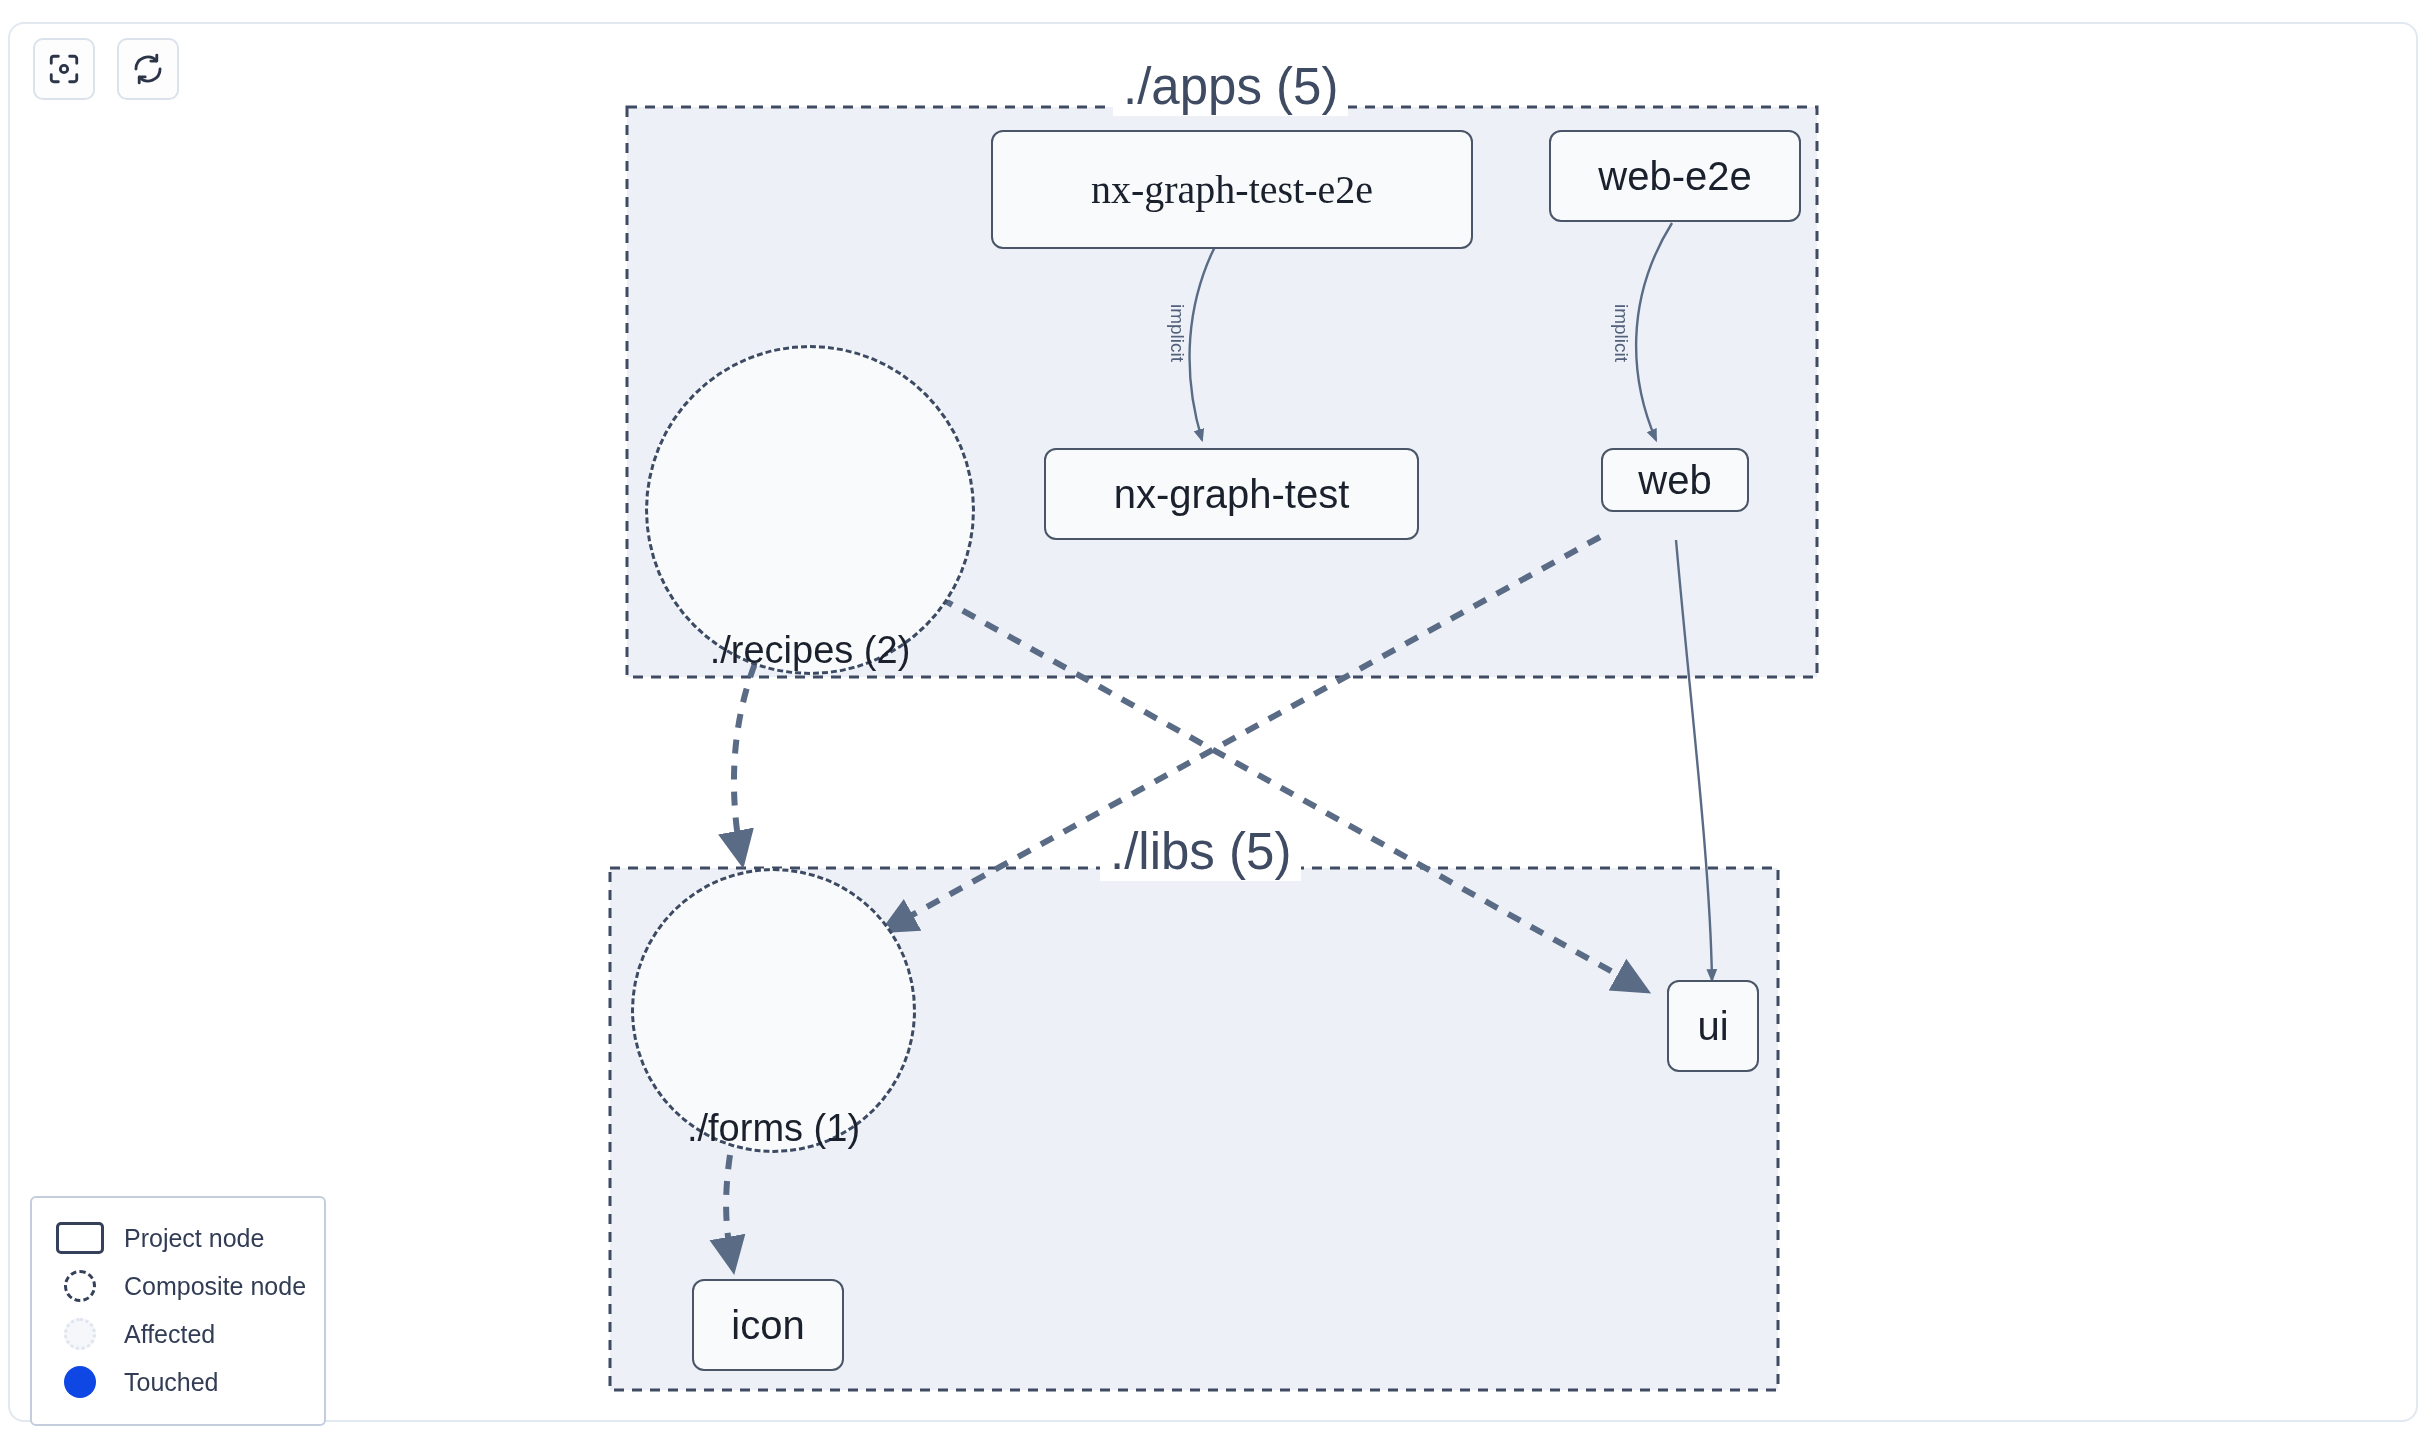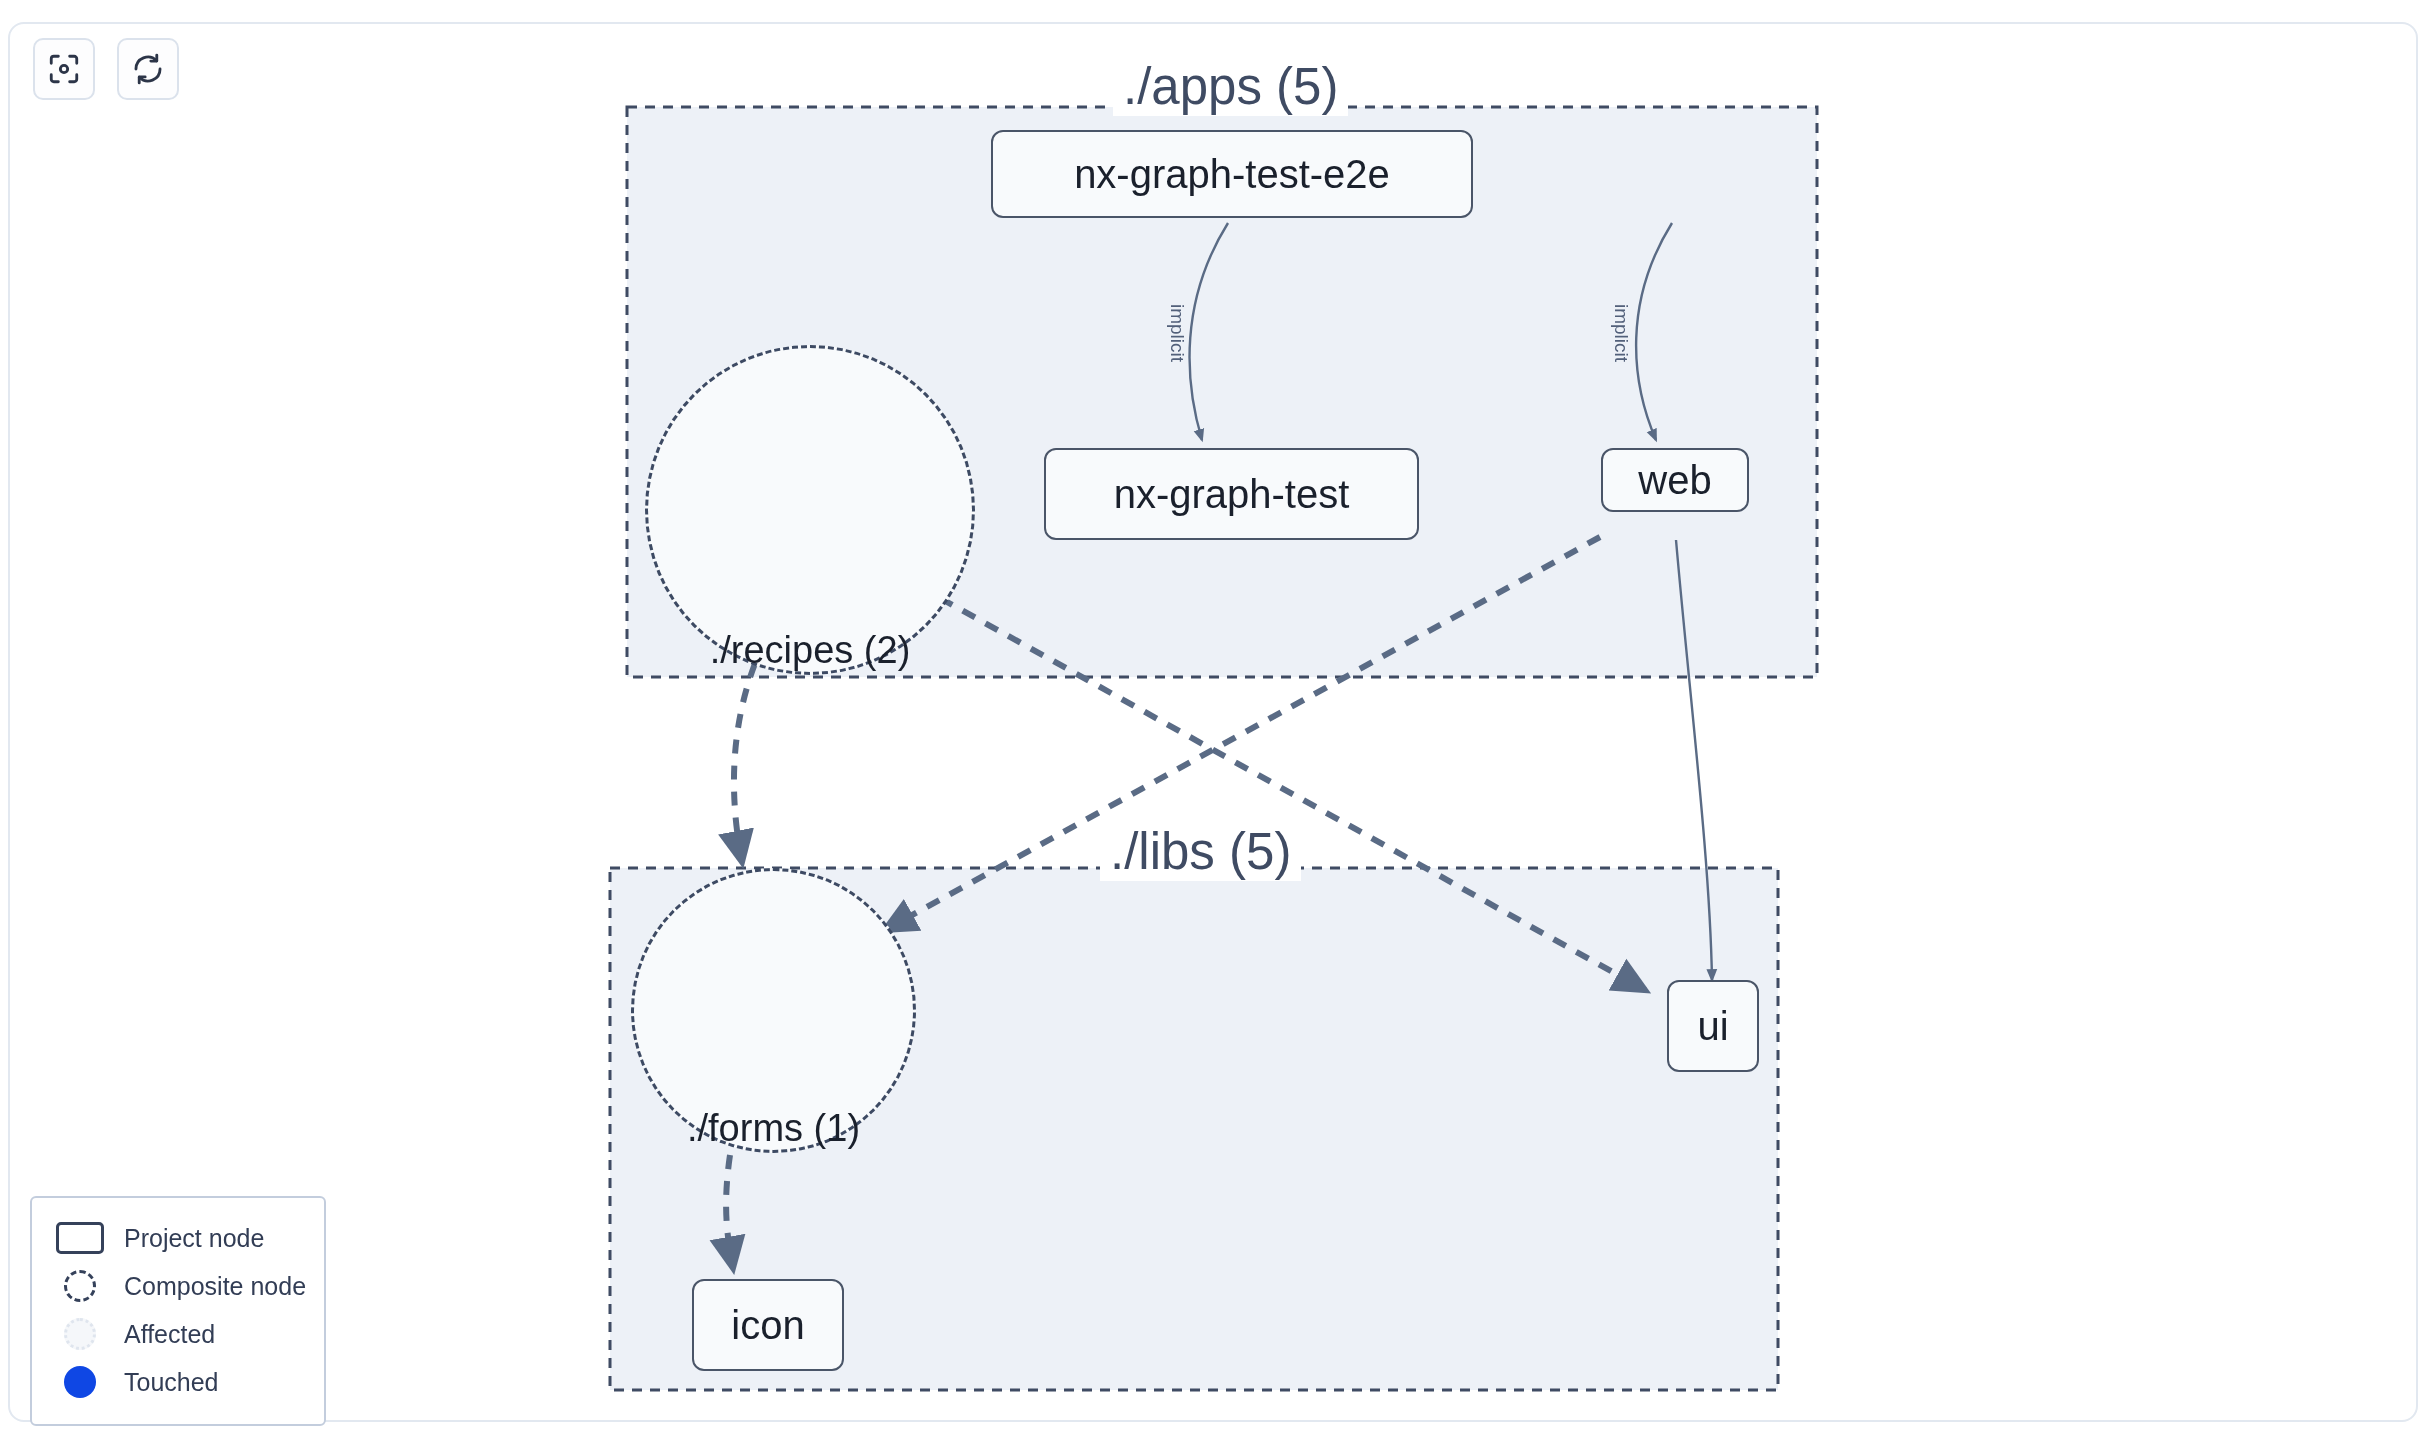--- a/index.html
+++ b/index.html
@@ -223,24 +223,27 @@
 
     <path d="M 730 1155 C 722 1210 728 1240 733 1268" fill="none" stroke="#5a6b85" stroke-width="6" stroke-dasharray="14 12" marker-end="url(#arrowDashed)"></path>
   </svg>
 
   <div class="group-label" style="left:1113px; top:57px;">./apps (5)</div>
   <div class="group-label" style="left:1100px; top:822px;">./libs (5)</div>
 
   <div class="edge-label" style="left:1148px; top:322px; transform: rotate(90deg);">implicit</div>
   <div class="edge-label" style="left:1592px; top:322px; transform: rotate(90deg);">implicit</div>
 
-  <div class="node-rect" style="left:991px; top:130px; width:482px; height:88px;">
+  <div class="node-rect" style="left:991px; top:130px; width:482px; height:119px;font-family:Liberation Serif, serif;">
     <span>nx-graph-test-e2e</span>
   </div>
 
+  <div class="node-rect" style="left:1549px; top:130px; width:252px; height:92px;">
+    <span>web-e2e</span>
+  </div>
 
   <div class="node-circle" style="left:645px; top:345px; width:330px; height:330px;">
     <span>./recipes (2)</span>
   </div>
 
   <div class="node-rect" style="left:1044px; top:448px; width:375px; height:92px;">
     <span>nx-graph-test</span>
   </div>
 
   <div class="node-rect" style="left:1601px; top:448px; width:148px; height:64px;">

